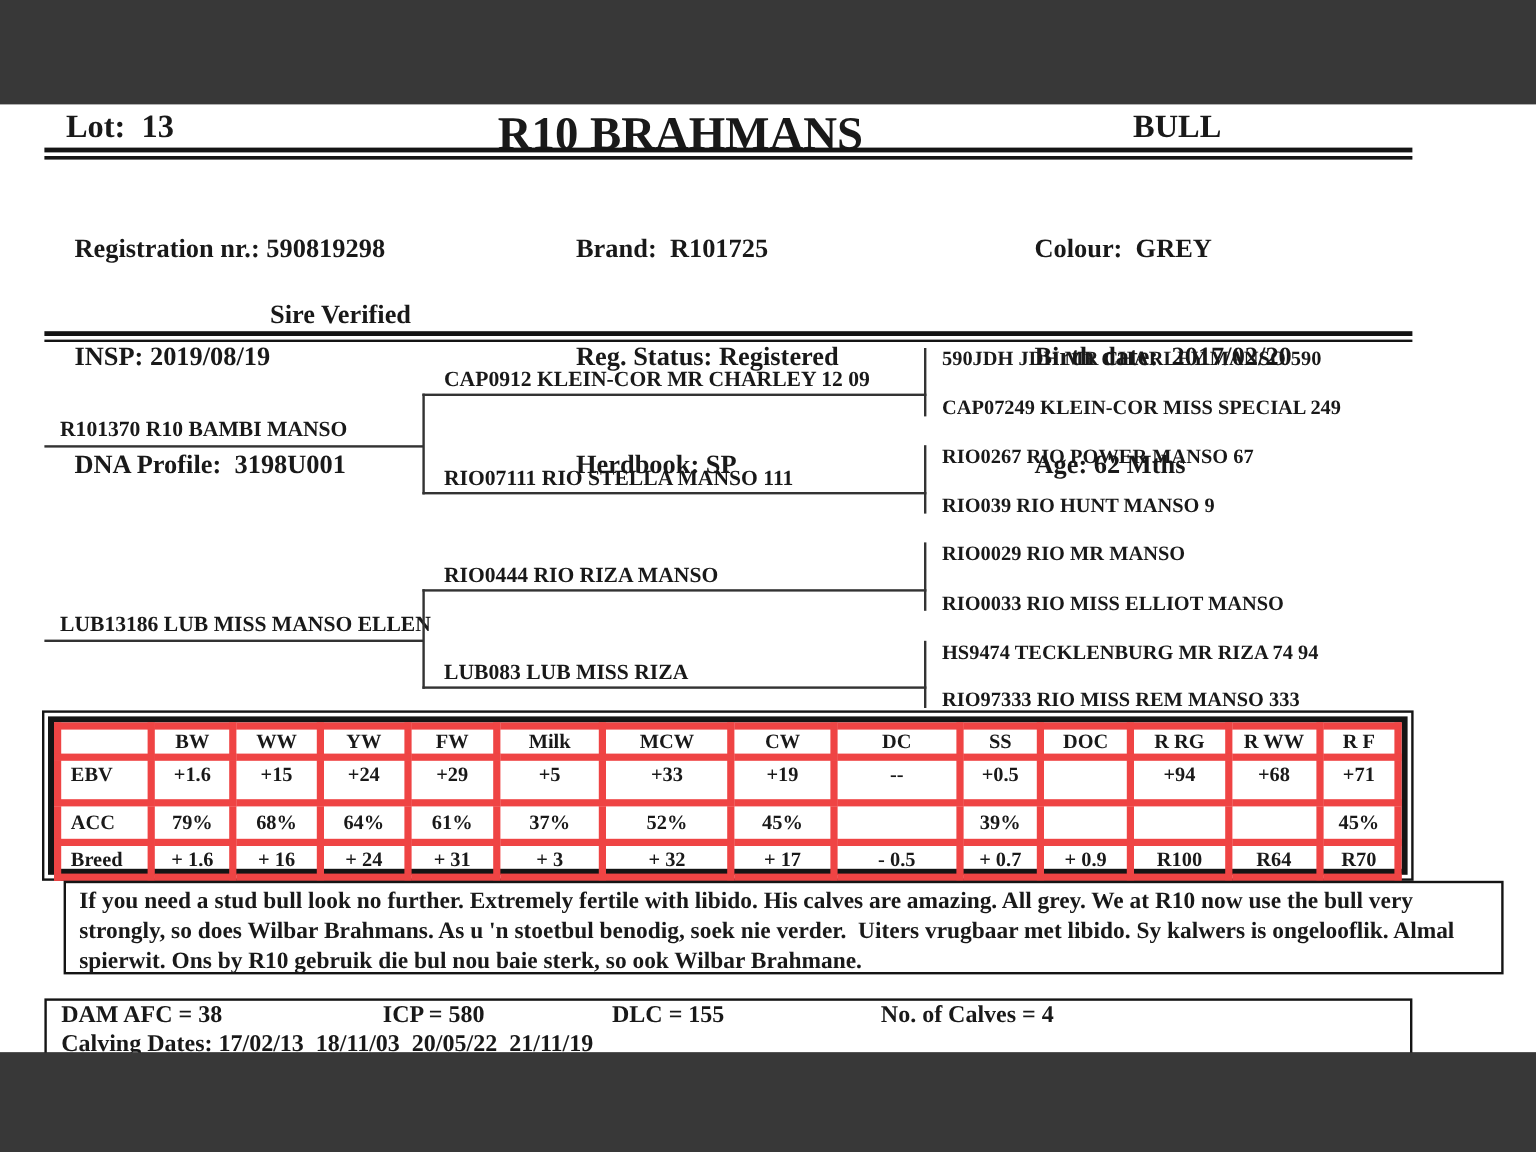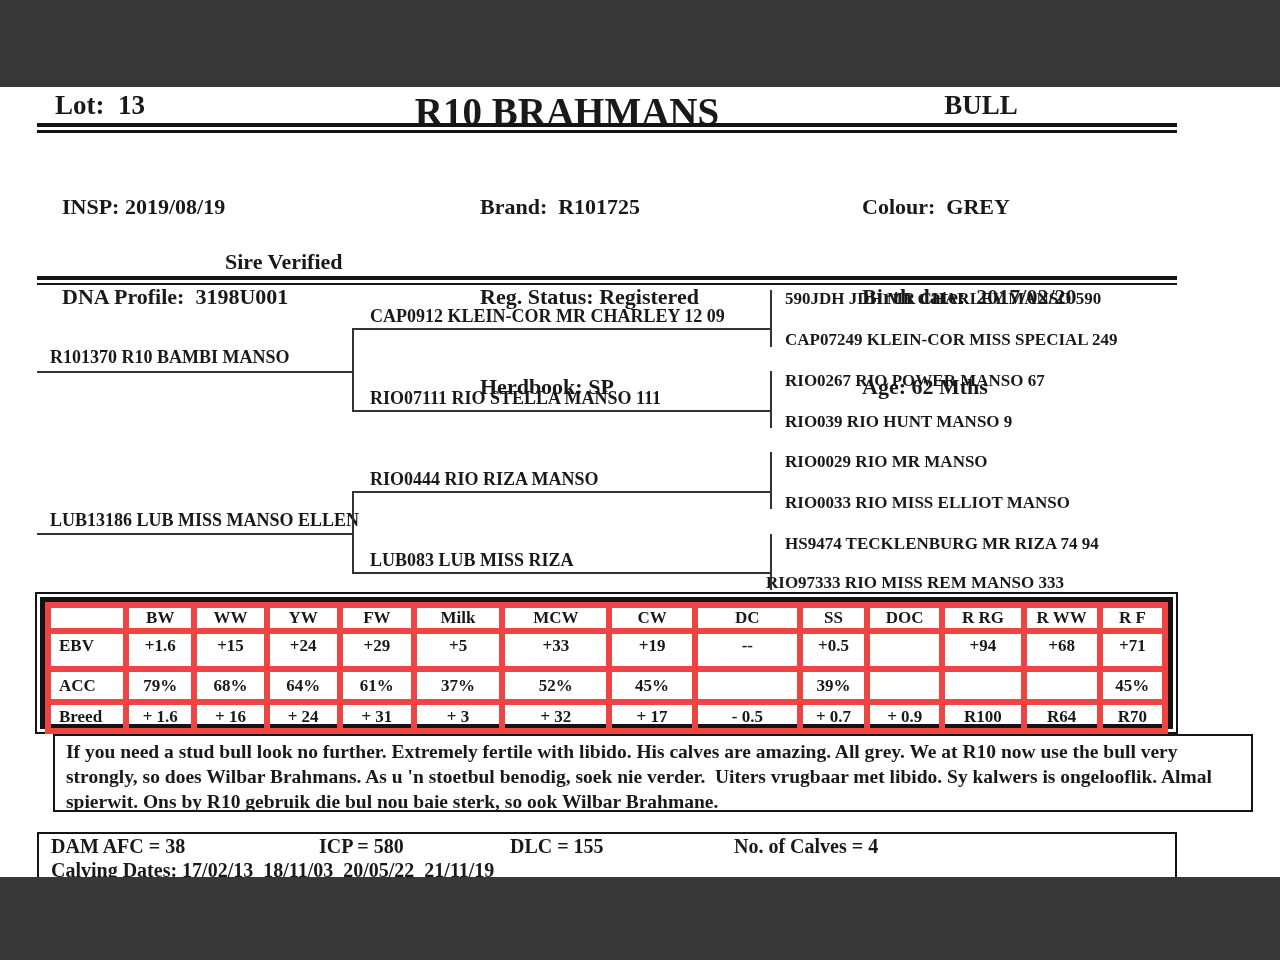--- a/index.html
+++ b/index.html
@@ -72,20 +72,21 @@
   <div class="band band-top"></div>
 
   <div class="paper">
 
     <div class="abs lot-line">Lot:  13</div>
     <div class="abs page-title">R10 BRAHMANS</div>
     <div class="abs category">BULL</div>
     <div class="rule rule1"></div>
 
     <div class="abs info info-col1">
+      <div>Registration nr.: 590819298</div>
       <div>INSP: 2019/08/19</div>
       <div>DNA Profile:  3198U001</div>
     </div>
     <div class="abs sire-verified">Sire Verified</div>
     <div class="abs info info-col2">
       <div>Brand:  R101725</div>
       <div>Reg. Status: Registered</div>
       <div>Herdbook: SP</div>
     </div>
     <div class="abs info info-col3">
@@ -102,21 +103,21 @@
     <div class="abs g2 g2c">RIO0444 RIO RIZA MANSO</div>
     <div class="abs g2 g2d">LUB083 LUB MISS RIZA</div>
 
     <div class="abs g3" style="left:785px; top:202px;">590JDH JDH MR CHARLEY MANSO 590</div>
     <div class="abs g3" style="left:785px; top:243px;">CAP07249 KLEIN-COR MISS SPECIAL 249</div>
     <div class="abs g3" style="left:785px; top:284px;">RIO0267 RIO POWER MANSO 67</div>
     <div class="abs g3" style="left:785px; top:325px;">RIO039 RIO HUNT MANSO 9</div>
     <div class="abs g3" style="left:785px; top:365px;">RIO0029 RIO MR MANSO</div>
     <div class="abs g3" style="left:785px; top:406px;">RIO0033 RIO MISS ELLIOT MANSO</div>
     <div class="abs g3" style="left:785px; top:447px;">HS9474 TECKLENBURG MR RIZA 74 94</div>
-    <div class="abs g3" style="left:766px; top:486px;text-align:right;">RIO97333 RIO MISS REM MANSO 333</div>
+    <div class="abs g3" style="left:785px; top:486px;text-align:right;">RIO97333 RIO MISS REM MANSO 333</div>
 
     <div class="ped-line h-line" style="left:37px; top:284px; width:316px;"></div>
     <div class="ped-line h-line" style="left:37px; top:446px; width:316px;"></div>
     <div class="ped-line v-line" style="left:352px; top:241px; height:84px;"></div>
     <div class="ped-line v-line" style="left:352px; top:404px; height:83px;"></div>
     <div class="ped-line h-line" style="left:352px; top:241px; width:420px;"></div>
     <div class="ped-line h-line" style="left:352px; top:323px; width:420px;"></div>
     <div class="ped-line h-line" style="left:352px; top:404px; width:420px;"></div>
     <div class="ped-line h-line" style="left:352px; top:485px; width:420px;"></div>
     <div class="ped-line v-line" style="left:770px; top:203px; height:57px;"></div>

